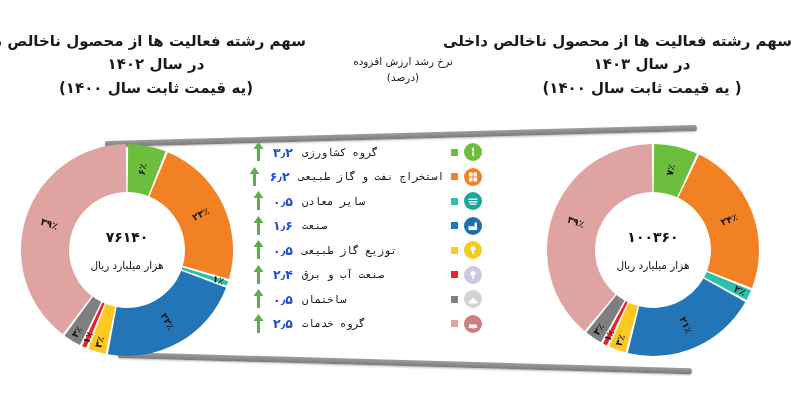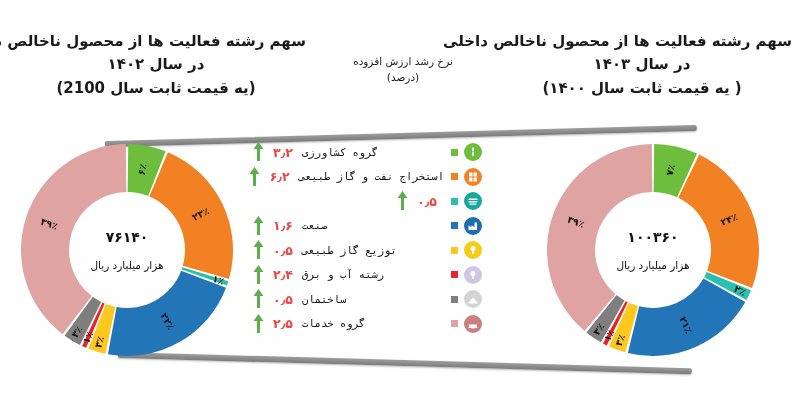--- a/index.html
+++ b/index.html
@@ -85,38 +85,38 @@
   .lg-icon svg{display:block;}
   .lg-swatch{
     width:7px;height:7px;flex:0 0 7px;margin-left:7px;
   }
   .lg-label{
     flex:1 1 auto;font-size:10.5px;color:#111;
     text-align:left;white-space:nowrap;padding-left:2px;font-family:Liberation Mono, monospace;
   }
   .lg-rate{
     flex:0 0 34px;text-align:center;
-    font-size:12.5px;font-weight:bold;color:#ef4444;
+    font-size:12.5px;font-weight:bold;color:#1d4ed8;
     letter-spacing:.3px;
   }
   .lg-arrow{flex:0 0 16px;display:flex;justify-content:center;}
   .lg-arrow svg{display:block;}
 </style>
 </head>
 <body>
 
 <div class="stage">
 
   <div class="bar bar-top"></div>
   <div class="bar bar-bottom"></div>
 
   <div class="title title-left">
     <span class="ln">سهم رشته فعالیت ها از محصول ناخالص داخلی</span>
     <span class="ln">در سال ۱۴۰۲</span>
-    <span class="ln">(یه قیمت ثابت سال 2100)</span>
+    <span class="ln">(یه قیمت ثابت سال ۱۴۰۰)</span>
   </div>
 
   <div class="title title-right">
     <span class="ln">سهم رشته فعالیت ها از محصول ناخالص داخلی</span>
     <span class="ln">در سال ۱۴۰۳</span>
     <span class="ln">( یه قیمت ثابت سال ۱۴۰۰)</span>
   </div>
 
   <div class="mid-head">
     <span class="ln">نرخ رشد ارزش افزوده</span>
@@ -211,20 +211,21 @@
       </div>
       <div class="lg-row">
         <span class="lg-icon" style="background: rgb(23, 167, 155);">
           <svg width="12" height="12" viewBox="0 0 24 24">
             <rect x="3" y="7" width="18" height="3" rx="1" fill="#fff"></rect>
             <rect x="3" y="12" width="18" height="3" rx="1" fill="#fff"></rect>
             <rect x="5" y="17" width="14" height="2.5" rx="1" fill="#fff"></rect>
           </svg>
         </span>
         <span class="lg-swatch" style="background: rgb(43, 191, 174);"></span>
+        <span class="lg-label">سایر معادن</span>
         <span class="lg-rate">۰٫۵</span>
         <span class="lg-arrow">
           <svg width="11" height="20" viewBox="0 0 11 20">
             <rect x="4" y="4" width="3" height="15" fill="#5CAF4B"></rect>
             <path d="M5.5 0 L10.5 7 L0.5 7 Z" fill="#5CAF4B"></path>
           </svg>
         </span>
       </div>
       <div class="lg-row">
         <span class="lg-icon" style="background: rgb(31, 111, 176);">
@@ -260,21 +261,21 @@
         </span>
       </div>
       <div class="lg-row">
         <span class="lg-icon" style="background: rgb(207, 198, 227);">
           <svg width="12" height="12" viewBox="0 0 24 24">
             <circle cx="12" cy="9" r="5" fill="#fff"></circle>
             <rect x="10.5" y="13" width="3" height="7" fill="#fff"></rect>
           </svg>
         </span>
         <span class="lg-swatch" style="background: rgb(232, 36, 42);"></span>
-        <span class="lg-label">رشته آب و برق</span>
+        <span class="lg-label">صنعت آب و برق</span>
         <span class="lg-rate">۲٫۴</span>
         <span class="lg-arrow">
           <svg width="11" height="20" viewBox="0 0 11 20">
             <rect x="4" y="4" width="3" height="15" fill="#5CAF4B"></rect>
             <path d="M5.5 0 L10.5 7 L0.5 7 Z" fill="#5CAF4B"></path>
           </svg>
         </span>
       </div>
       <div class="lg-row">
         <span class="lg-icon" style="background: rgb(212, 212, 212);">

